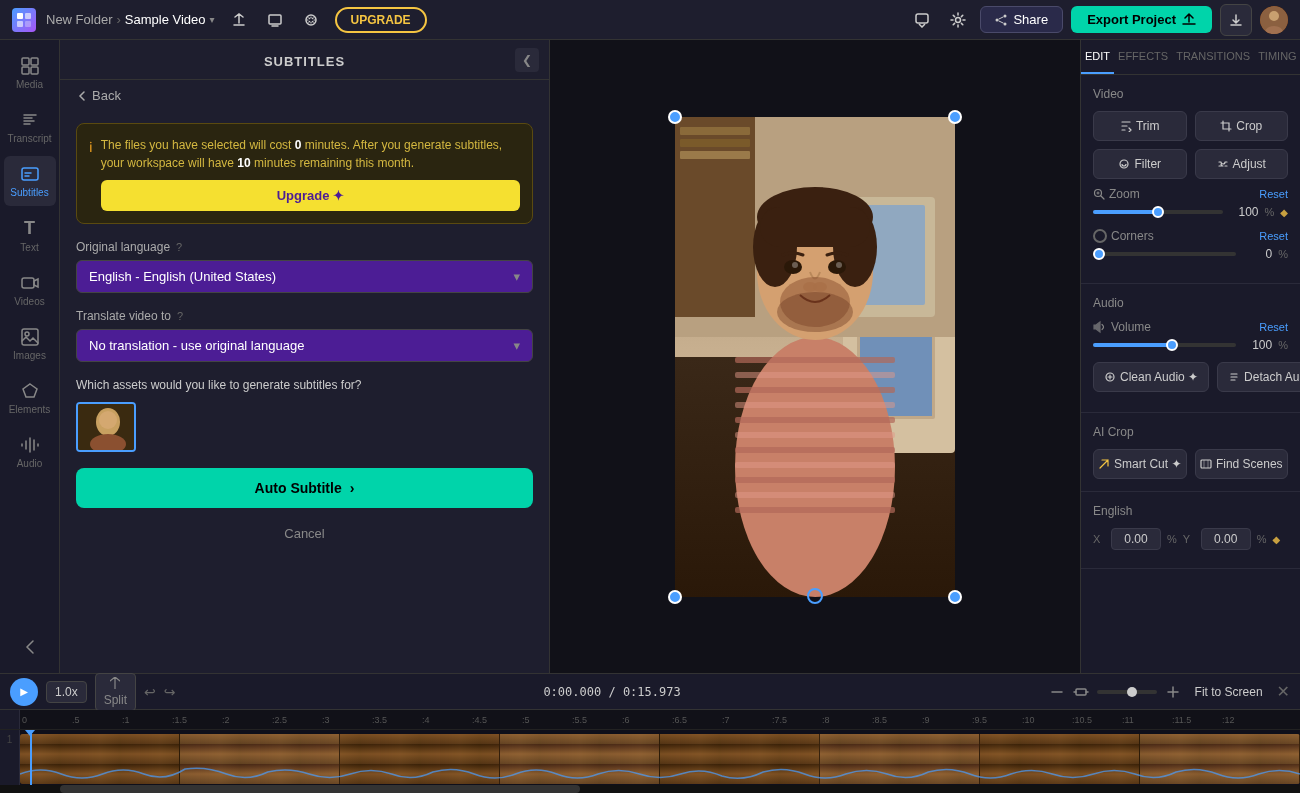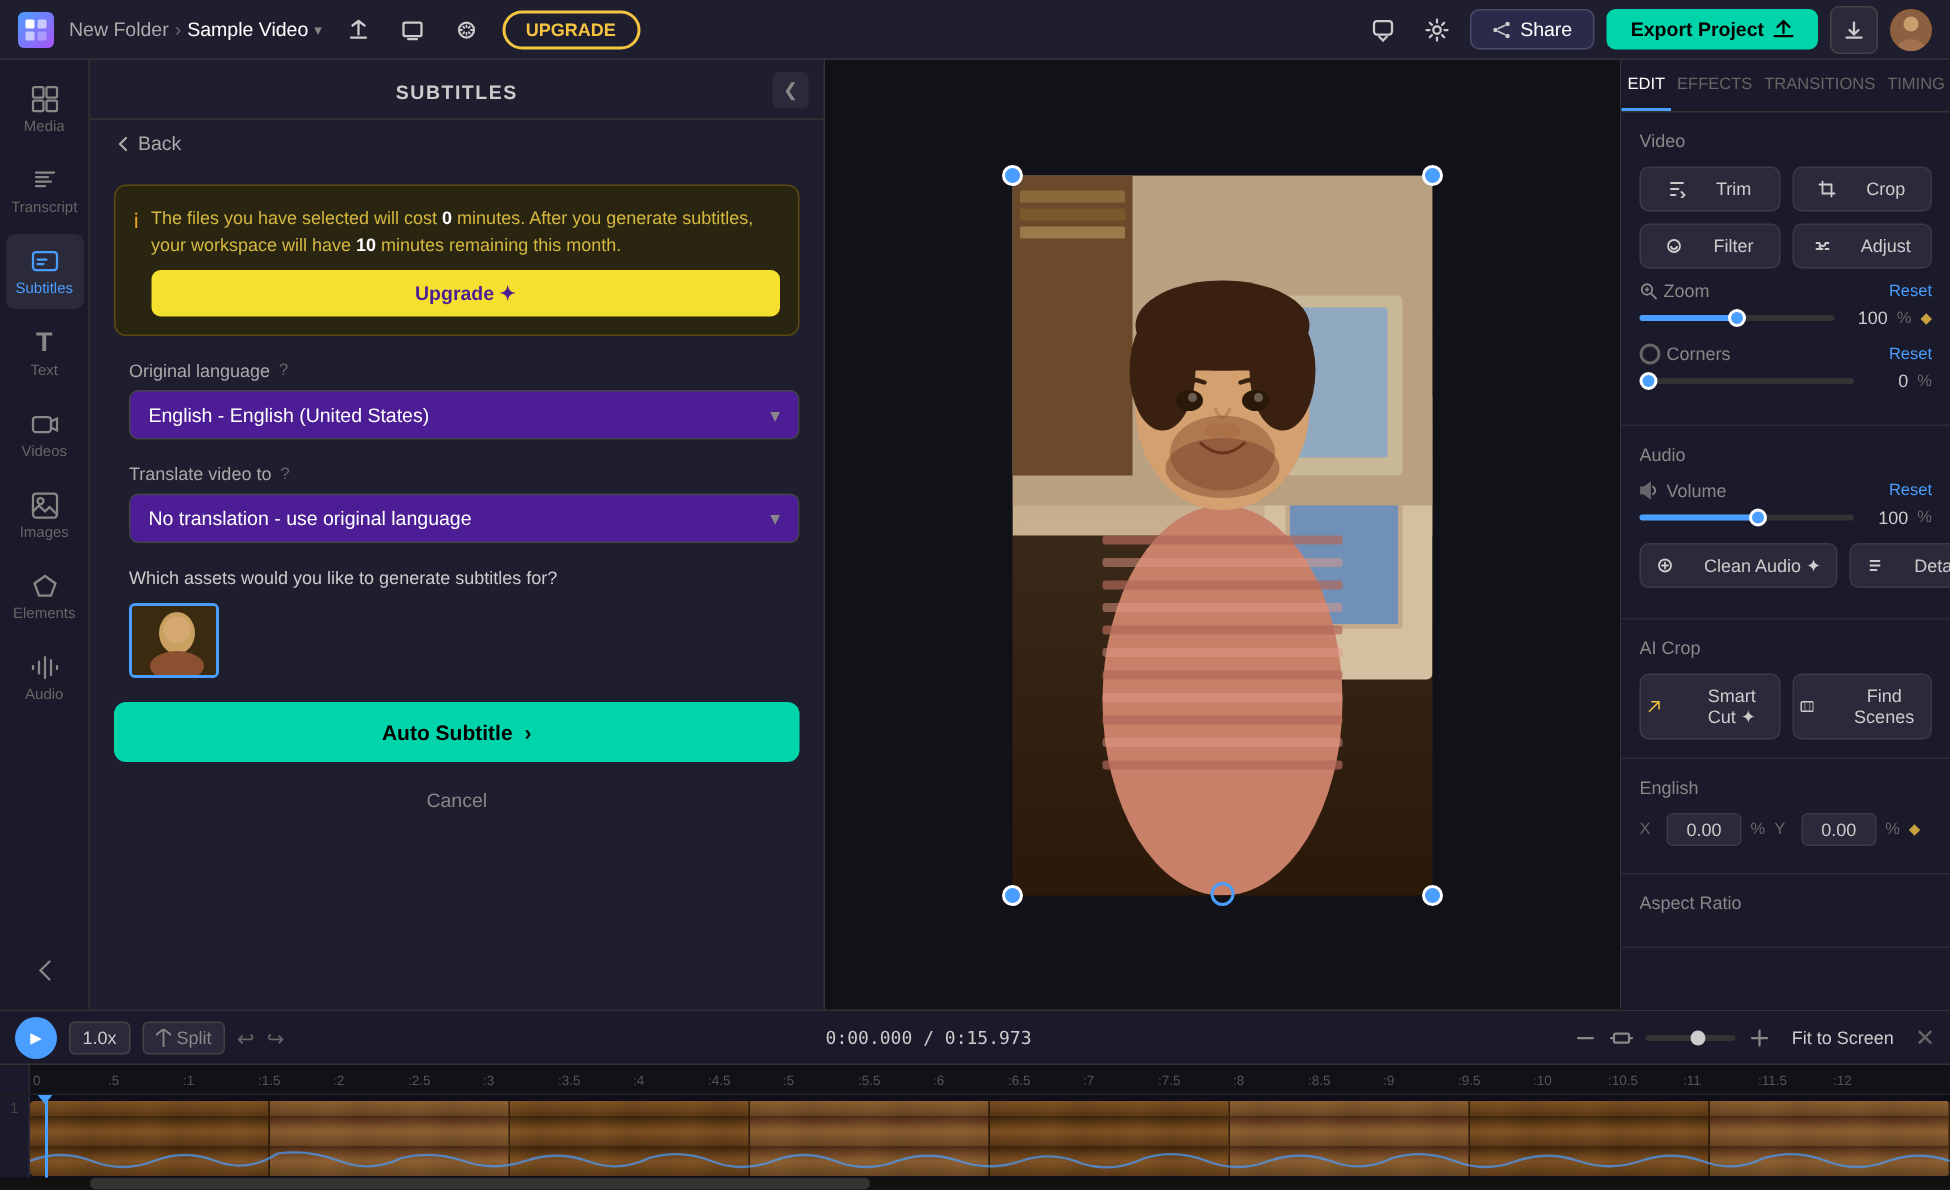--- a/index.html
+++ b/index.html
@@ -43,21 +43,21 @@
     .subtitles-content { padding: 12px 16px; flex: 1; overflow-y: auto; }
 
     
     .info-box { background: #2a2510; border: 1px solid #5a4a10; border-radius: 8px; padding: 12px; margin-bottom: 16px; font-size: 12px; line-height: 1.5; color: #e0c060; display: flex; gap: 8px; }
     .info-box .info-icon { color: #f0a020; font-size: 14px; flex-shrink: 0; margin-top: 1px; }
     .info-box .info-text { color: #d4b840; }
     .info-box .info-text strong { color: #fff; }
     .upgrade-yellow-btn { width: 100%; background: #f5e030; color: #4c1d95; border: none; border-radius: 6px; padding: 8px; font-size: 13px; font-weight: 600; cursor: pointer; margin-top: 8px; display: flex; align-items: center; justify-content: center; gap: 6px; }
 
     
-    .form-section { margin-bottom: 16px; margin-left: 10px; }
+    .form-section { margin-bottom: 16px; }
     .form-label { font-size: 12px; color: #aaa; margin-bottom: 6px; display: flex; align-items: center; gap: 6px; }
     .form-label .help-icon { color: #666; font-size: 11px; }
     .form-select { width: 100%; background: #4c1d95; border: 1px solid #444; border-radius: 6px; color: #fff; padding: 8px 12px; font-size: 13px; display: flex; align-items: center; justify-content: space-between; cursor: pointer; }
     .form-select .select-arrow { color: #888; }
 
     .assets-label { font-size: 12px; color: #ccc; margin-bottom: 10px; }
     .asset-thumbnail { width: 60px; height: 50px; border-radius: 4px; overflow: hidden; background: #333; border: 2px solid #4a9eff; }
 
     .auto-subtitle-btn { width: 100%; background: #00d4aa; border: none; color: #000; padding: 12px; border-radius: 8px; font-size: 14px; font-weight: 600; cursor: pointer; display: flex; align-items: center; justify-content: center; gap: 8px; margin-top: 16px; }
     .cancel-btn { width: 100%; background: transparent; border: none; color: #888; padding: 10px; font-size: 13px; cursor: pointer; margin-top: 8px; }
@@ -73,21 +73,21 @@
     .handle.bc { bottom: -7px; left: 50%; transform: translateX(-50%); background: transparent; border: 2px solid #4a9eff; border-radius: 50%; width: 16px; height: 16px; }
 
     
     .right-panel { width: 220px; background: #1a1a2a; border-left: 1px solid #333; display: flex; flex-direction: column; flex-shrink: 0; overflow-y: auto; }
     .tabs-row { display: flex; border-bottom: 1px solid #333; }
     .tab { flex: 1; padding: 10px 4px; text-align: center; font-size: 11px; font-weight: 500; color: #666; cursor: pointer; border-bottom: 2px solid transparent; }
     .tab.active { color: #fff; border-bottom: 2px solid #4a9eff; }
     .right-section { padding: 12px; border-bottom: 1px solid #2a2a3a; }
     .right-section-title { font-size: 12px; color: #888; margin-bottom: 10px; font-weight: 500; }
     .btn-row { display: flex; gap: 8px; margin-bottom: 8px; }
-    .panel-btn { flex: 1; background: #2a2a3a; border: 1px solid #3a3a4a; border-radius: 6px; color: #ccc; padding: 7px 4px; font-size: 12px; cursor: pointer; display: flex; align-items: center; justify-content: center; gap: 20px; }
+    .panel-btn { flex: 1; background: #2a2a3a; border: 1px solid #3a3a4a; border-radius: 6px; color: #ccc; padding: 7px 4px; font-size: 12px; cursor: pointer; display: flex; align-items: center; justify-content: center; gap: 4px; }
 
     .slider-row { margin-bottom: 10px; }
     .slider-header { display: flex; align-items: center; justify-content: space-between; margin-bottom: 4px; }
     .slider-label { font-size: 12px; color: #888; display: flex; align-items: center; gap: 4px; }
     .slider-reset { font-size: 11px; color: #4a9eff; cursor: pointer; }
     .slider-value-row { display: flex; align-items: center; gap: 6px; }
     .slider-track { flex: 1; height: 4px; background: #333; border-radius: 2px; position: relative; }
     .slider-fill { height: 100%; background: #4a9eff; border-radius: 2px; }
     .slider-thumb { position: absolute; width: 12px; height: 12px; background: #4a9eff; border-radius: 50%; top: -4px; border: 2px solid #fff; }
     .slider-value { font-size: 12px; color: #ccc; min-width: 30px; text-align: right; }
@@ -100,21 +100,21 @@
     .pos-label { font-size: 11px; color: #666; min-width: 12px; }
     .pos-value { font-size: 12px; color: #ccc; background: #2a2a3a; border: 1px solid #3a3a4a; border-radius: 4px; padding: 3px 8px; min-width: 50px; text-align: center; }
     .pos-unit { font-size: 11px; color: #666; }
     .pos-diamond { color: #c8a040; font-size: 10px; }
 
     
     .bottom-area { height: 120px; background: #0f0f1a; border-top: 1px solid #333; flex-shrink: 0; display: flex; flex-direction: column; }
     .timeline-controls { height: 36px; background: #1a1a2a; border-bottom: 1px solid #333; display: flex; align-items: center; padding: 0 10px; gap: 8px; }
     .play-btn { width: 28px; height: 28px; background: #4a9eff; border: none; border-radius: 50%; color: #fff; cursor: pointer; display: flex; align-items: center; justify-content: center; font-size: 10px; }
     .speed-btn { background: #2a2a3a; border: 1px solid #444; border-radius: 4px; color: #ccc; padding: 3px 8px; font-size: 12px; cursor: pointer; }
-    .split-btn { background: #2a2a3a; border: 1px solid #444; border-radius: 4px; color: #888; padding: 3px 8px; font-size: 12px; cursor: pointer; display: flex; align-items: center; gap: 4px; }
+    .split-btn { background: #2a2a3a; border: 1px solid #444; border-radius: 4px; color: #888; padding: 3px 8px; font-size: 12px; cursor: pointer; display: flex; align-items: center; gap: 4px; flex-direction: column; }
     .undo-btn, .redo-btn { background: transparent; border: none; color: #666; font-size: 14px; cursor: pointer; }
     .timeline-spacer { flex: 1; }
     .timecode { font-size: 12px; color: #ccc; font-family: monospace; }
     .timeline-right-controls { display: flex; align-items: center; gap: 8px; }
     .tl-icon-btn { background: transparent; border: none; color: #888; cursor: pointer; font-size: 14px; display: flex; align-items: center; }
     .fit-screen-btn { background: transparent; border: none; color: #ccc; font-size: 12px; cursor: pointer; padding: 3px 6px; }
     .zoom-slider-mini { width: 60px; height: 4px; background: #333; border-radius: 2px; position: relative; }
     .zoom-thumb { position: absolute; width: 10px; height: 10px; background: #ccc; border-radius: 50%; top: -3px; left: 50%; }
     .close-timeline-btn { background: transparent; border: none; color: #666; cursor: pointer; font-size: 16px; }
 
@@ -560,23 +560,20 @@
         <span class="pos-label">X</span>
         <div class="pos-value">0.00</div>
         <span class="pos-unit">%</span>
         <span class="pos-label">Y</span>
         <div class="pos-value">0.00</div>
         <span class="pos-unit">%</span>
         <span class="pos-diamond">◆</span>
       </div>
     </div>
 
-    <div class="right-section">
-      <div class="right-section-title">Aspect Ratio</div>
-    </div>
   </div>
 </div>
 
 <div class="bottom-area">
 
   <div class="timeline-controls">
     <button class="play-btn">▶</button>
     <button class="speed-btn">1.0x</button>
     <button class="split-btn">
       <svg width="10" height="12" viewBox="0 0 10 12" fill="none">

